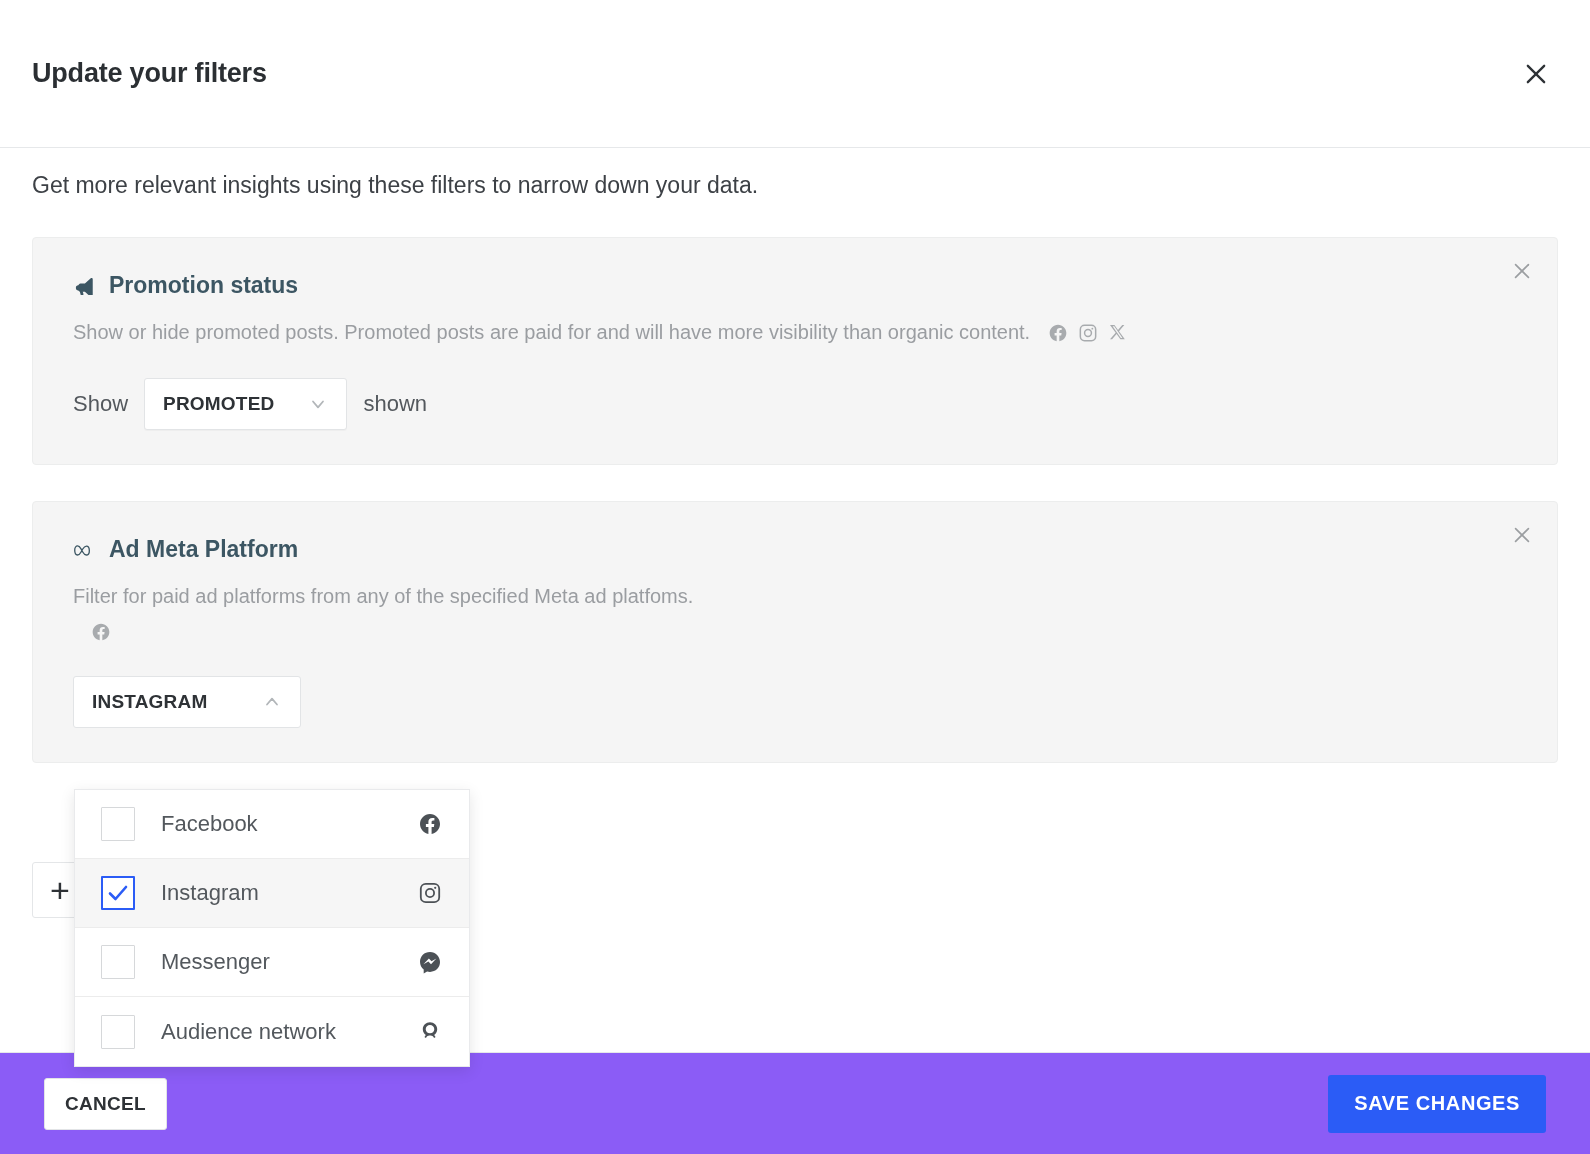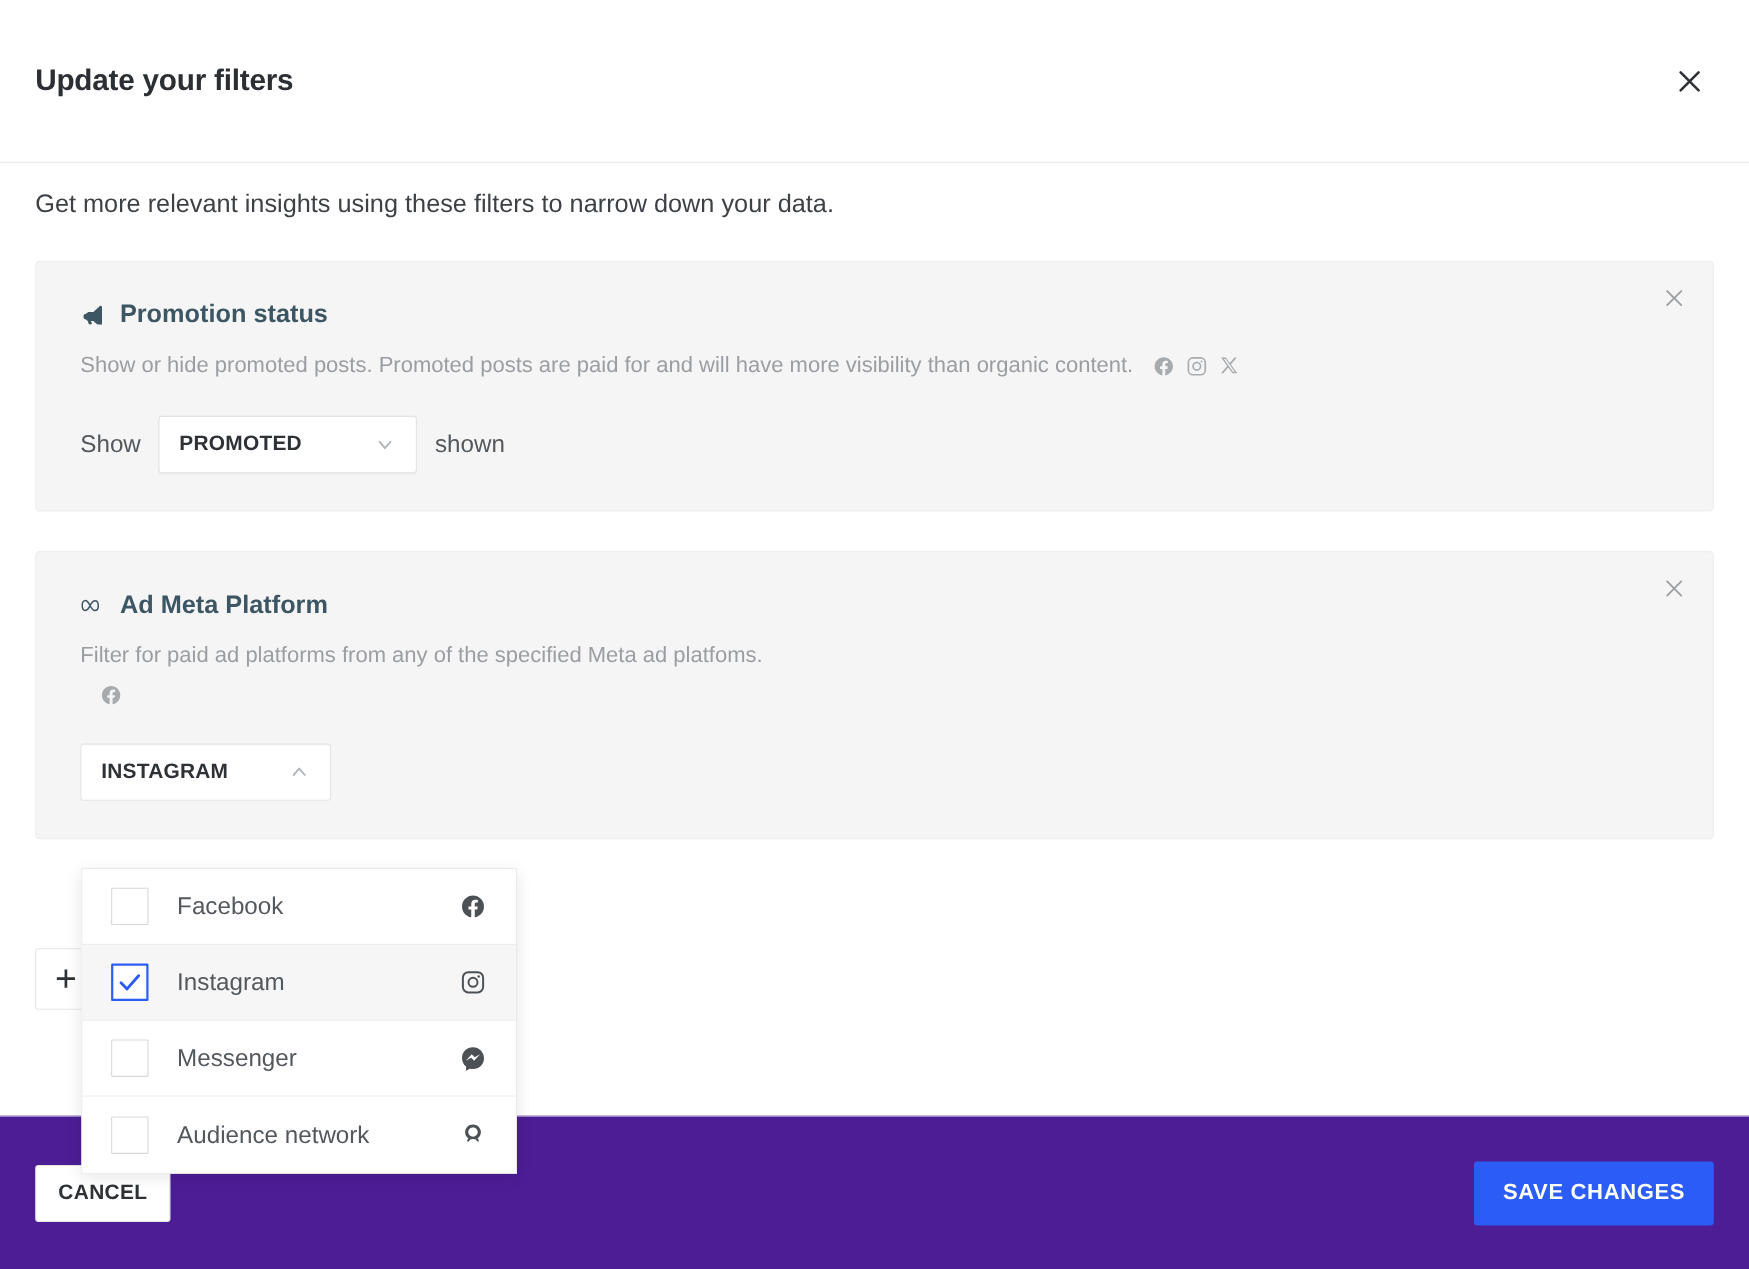--- a/index.html
+++ b/index.html
@@ -129,21 +129,20 @@
     border: 1px solid #e2e4e6;
     border-radius: 3px;
     height: 52px;
     padding: 16px 18px;
     cursor: pointer;
     font-size: 19px;
     font-weight: bold;
     color: #2e3236;
     letter-spacing: 0.2px;
     box-shadow: 0 1px 1px rgba(0,0,0,0.03);
-    gap: 32px;
   }
   .select-box .sel-label { margin-right: 34px; }
   .select-box .caret { color: #b2b6b9; display: flex; }
 
   
   .dropdown-wrap {
     position: relative;
     margin-top: 34px;
     display: inline-block;
   }
@@ -230,27 +229,27 @@
     font-size: 34px;
     line-height: 1;
     padding: 0;
     z-index: 5;
   }
 
   
   .modal-footer {
     position: absolute;
     left: 0; right: 0; bottom: 0;
-    height: 140px;
+    height: 102px;
     border-top: 1px solid #e6e8ea;
     display: flex;
     align-items: center;
     justify-content: space-between;
-    padding: 0 32px;
-    background: #4c1d95;
+    padding: 0 44px;
+    background: #8b5cf6;
   }
   .btn-cancel {
     background: #ffffff;
     border: 1px solid #e2e4e6;
     border-radius: 3px;
     height: 52px;
     padding: 0 20px;
     font-size: 19px;
     font-weight: bold;
     color: #2e3236;

